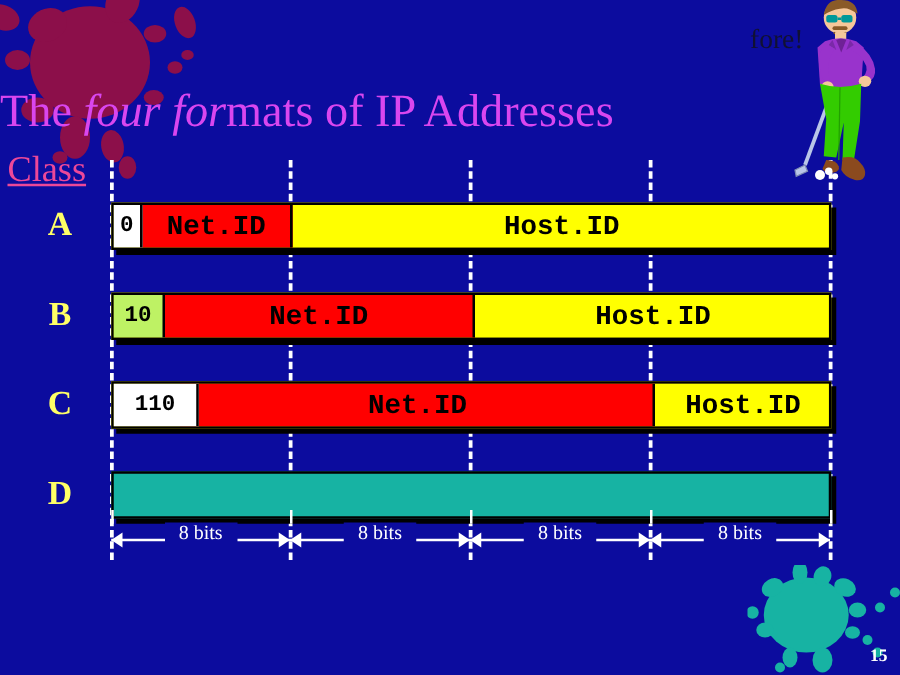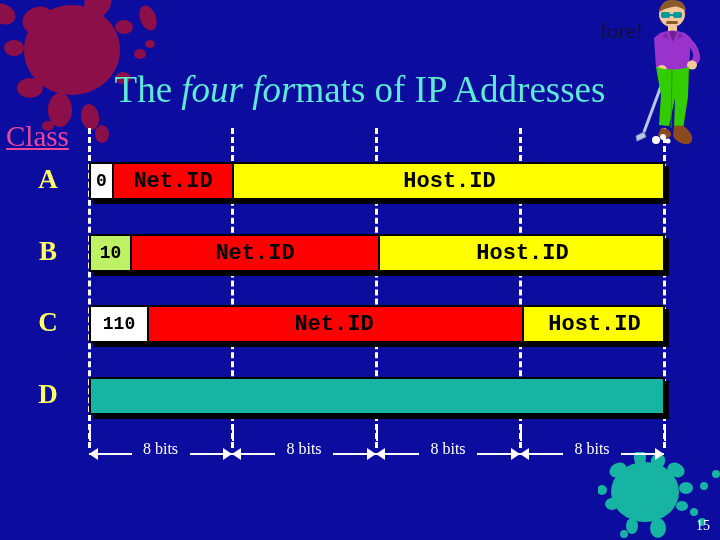--- a/index.html
+++ b/index.html
@@ -17,24 +17,23 @@
   }
 
   
   .splat { position: absolute; pointer-events: none; }
 
   
   #title {
     position: absolute;
     left: 0; top: 68px;
     width: 720px;
-    text-align: center;
     font-family: "Liberation Serif", serif;
     font-size: 37px;
-    color: #5eead4;
+    color: #d946ef;
     white-space: nowrap;
     letter-spacing: 0px;
     z-index: 6;
   }
   #title .ital { font-style: italic; }
 
   
   #class-label {
     position: absolute;
     left: 6px; top: 120px;
@@ -97,21 +96,21 @@
     align-items: center;
     justify-content: center;
     white-space: nowrap;
   }
   .prefix { background: #ffffff; font-size: 18px; z-index: 3; }
   .netid  { background: #ff0000; z-index: 2; }
   .hostid { background: #ffff00; z-index: 1; text-align: right; }
   .mcast  { background: #17b3a3; z-index: 1; }
 
   
-  #ruler { position: absolute; left: 0; top: 430px; width: 644px; height: 40px; z-index: 6; }
+  #ruler { position: absolute; left: 0; top: 408px; width: 644px; height: 40px; z-index: 6; }
   .tick {
     position: absolute;
     top: 0;
     width: 2px; height: 11px;
     background: #ffffff;
   }
   .measure {
     position: absolute;
     top: 14px;
     height: 22px;
@@ -154,20 +153,21 @@
   }
 
   
   #pagenum {
     position: absolute;
     right: 10px; bottom: 6px;
     font-family: "Liberation Serif", serif;
     font-size: 14px;
     color: #ffffff;
     z-index: 9;
+    font-weight: bold;
   }
 
   
   #golfer { position: absolute; left: 630px; top: 0px; z-index: 8; }
 </style>
 </head>
 <body>
 
 <div id="slide">
 
@@ -283,21 +283,21 @@
       <div class="seg netid" style="left:39px; top:-2px; width:250px; background:#ff0000;">Net.ID</div>
       <div class="seg prefix" style="left:-2px; top:-2px; width:43px; background:#bef264;">10</div>
     </div>
   </div>
 
   <div class="row" style="top:305px;">
     <div class="class-letter" style="top:2px;">C</div>
     <div class="bar" style="left:89px; width:576px; background:#ffff00;">
       <div class="seg hostid" style="left:431px; top:-2px; width:145px; background:#ffff00;">Host.ID</div>
       <div class="seg netid" style="left:53px; top:-2px; width:380px; background:#ff0000;">Net.ID</div>
-      <div class="seg prefix" style="left:-2px; top:-2px; width:60px; background:#ffffff;">110</div>
+      <div class="seg prefix" style="left:-2px; top:-2px; width:70px; background:#ffffff;">110</div>
     </div>
   </div>
 
   <div class="row" style="top:377px;">
     <div class="class-letter" style="top:2px;">D</div>
     <div class="bar" style="left:89px; width:576px; background:#17b3a3;">
     </div>
   </div>
 
   <div id="ruler">

